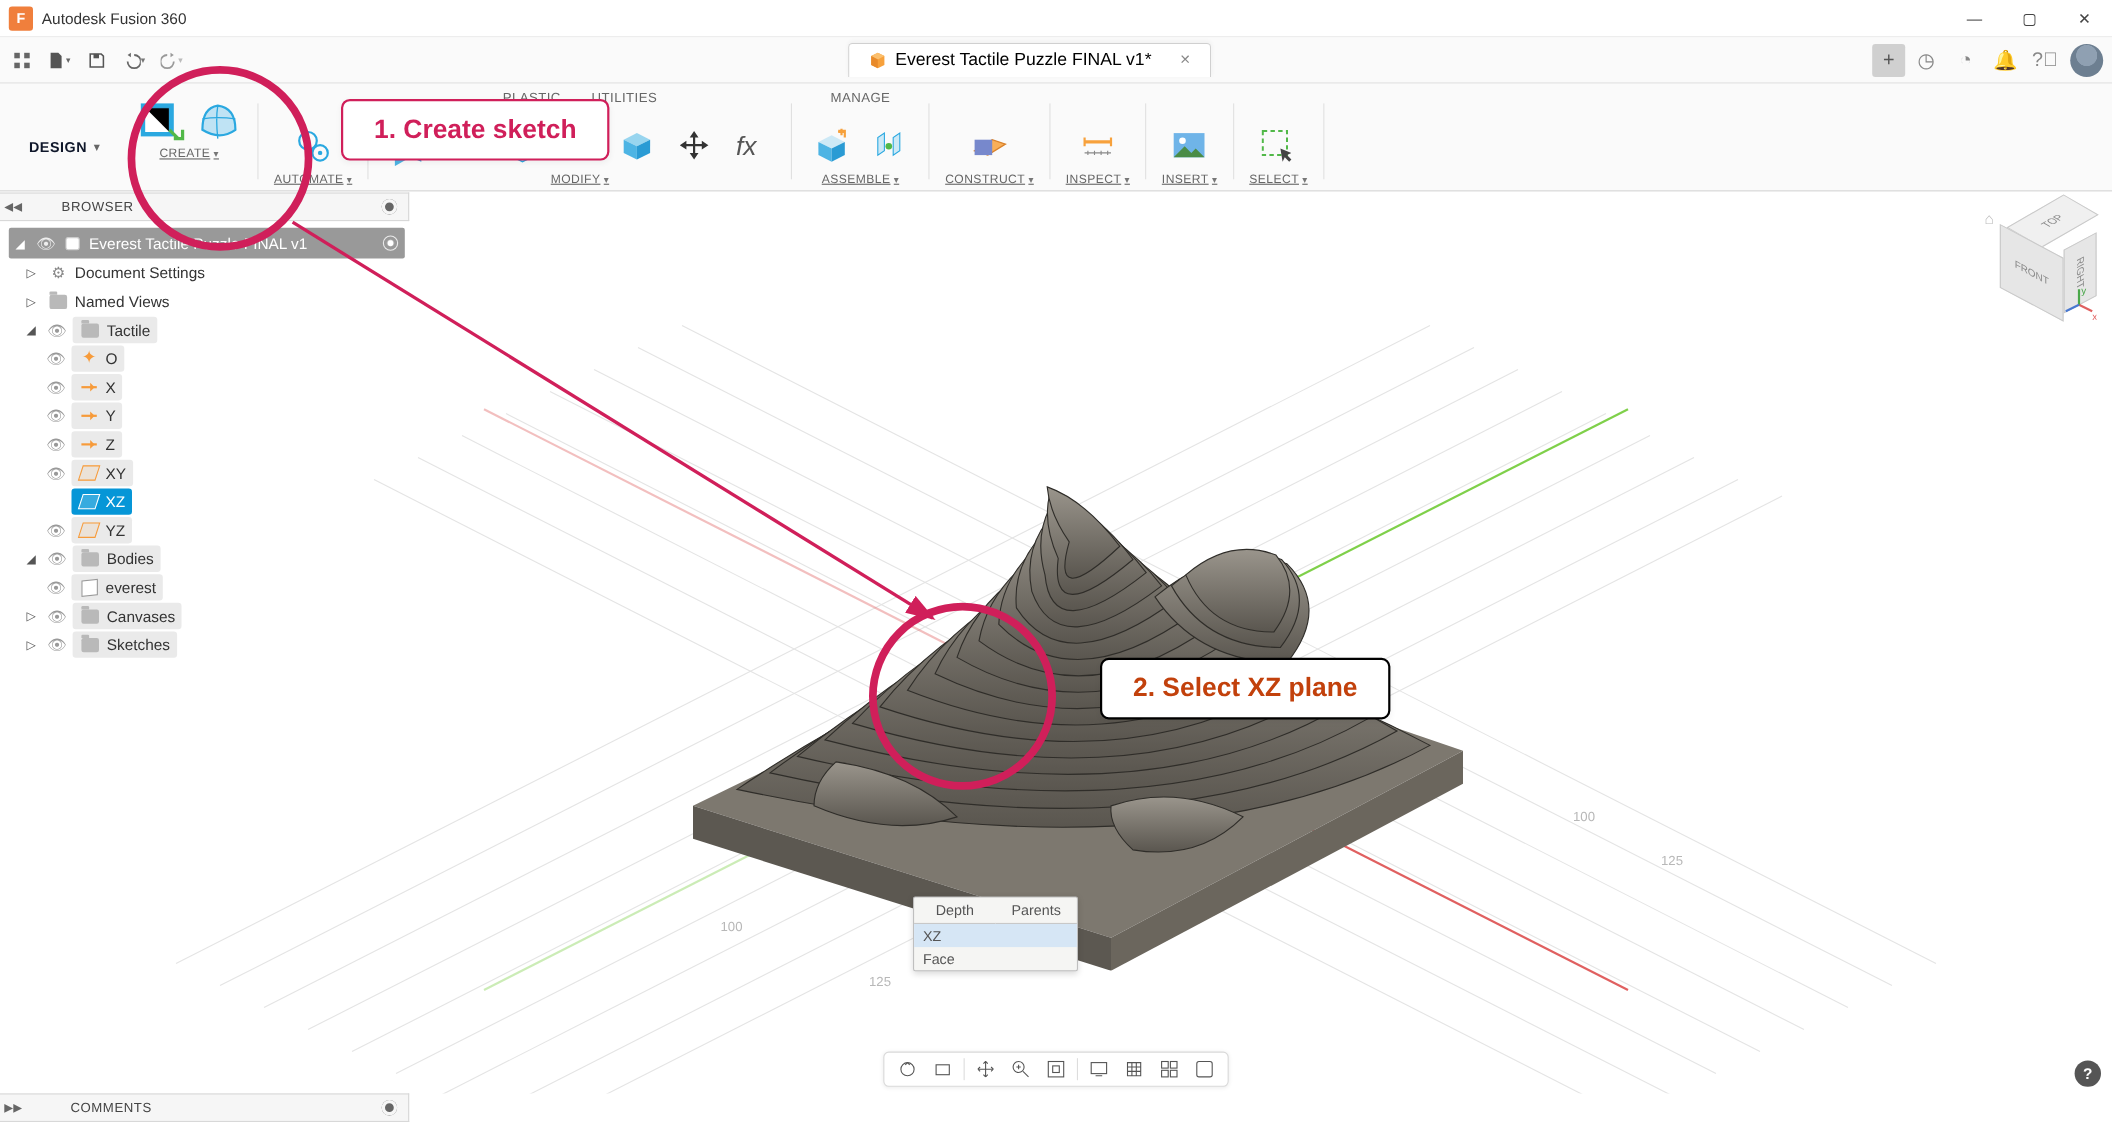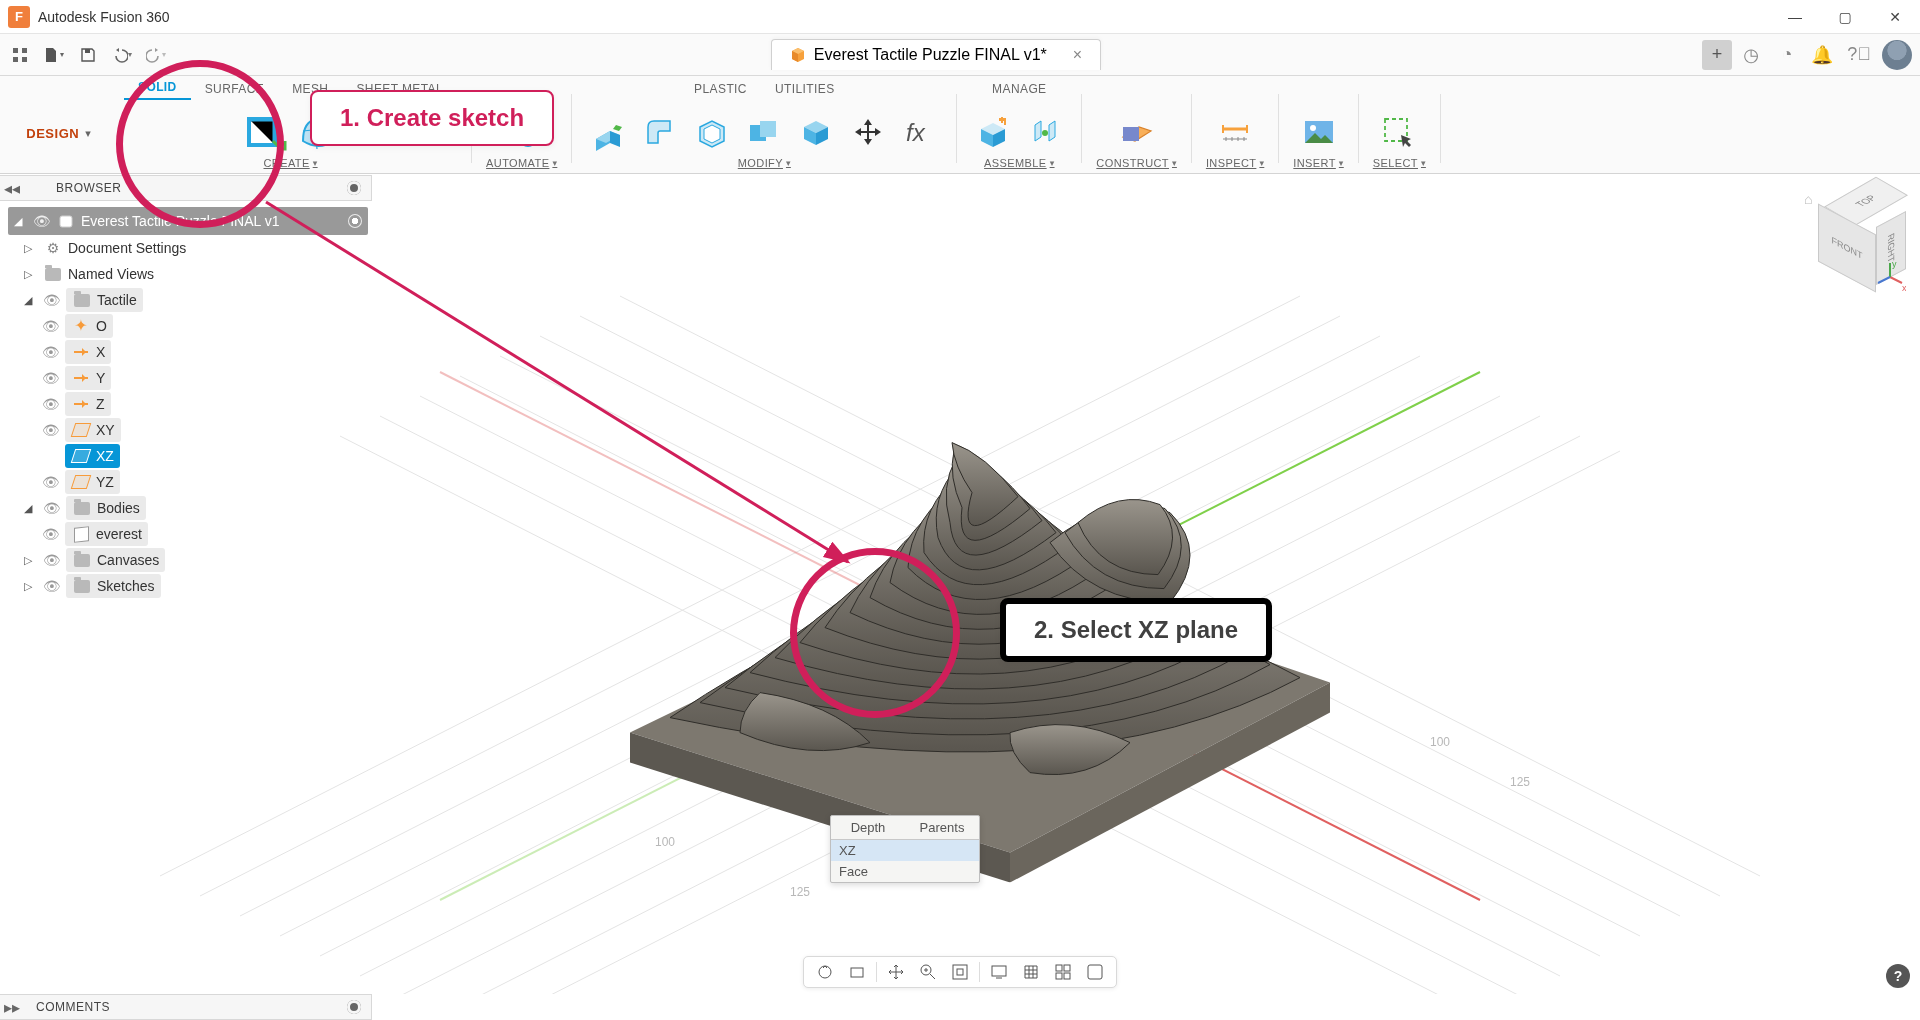--- a/index.html
+++ b/index.html
@@ -23,21 +23,21 @@
   .doctab .cube { width:16px; height:16px; }
   .doctab .tabx { margin-left:18px; color:#888; font-size:16px;}
   .right-icons { display:flex; align-items:center; gap:2px; margin-right:8px;}
   .right-icons .rbtn { width:34px; height:34px; color:#888; display:flex; align-items:center; justify-content:center; font-size:18px;}
   .right-icons .plus { background:#d0d0d0; color:#555; border-radius:3px; width:30px; height:30px;}
   .avatar { width:30px; height:30px; border-radius:50%; background:radial-gradient(circle at 50% 35%, #8fa0b2 0 38%, #6d7f91 40% 100%); margin-left:4px;}
 
   
   .ribbon { height:98px; background:#fafafa; border-bottom:1px solid #d4d4d4; display:flex; align-items:stretch; padding-left:4px;}
   .workspace { width:110px; display:flex; align-items:center; justify-content:center; border-right:1px solid transparent; padding-top:18px;}
-  .workspace span { font: 600 13px Arial; color:#c2410c; letter-spacing:.5px;}
+  .workspace span { font: 600 13px Arial; color:#0f172a; letter-spacing:.5px;}
   .workspace::after{content:"▾"; margin-left:6px; color:#666; font-size:11px;}
   .rgroup { display:flex; flex-direction:column; align-items:center; padding:0 10px; position:relative;}
   .rgroup .tabs { height:24px; display:flex; align-items:flex-end; gap:0;}
   .rgroup .tab { font: 12px Arial; color:#666; padding:4px 14px; letter-spacing:.4px;}
   .rgroup .tab.active { color:#0696d7; border-bottom:2px solid #0696d7; font-weight:600;}
   .rgroup .tools { display:flex; align-items:flex-end; gap:8px; height:56px; padding-top:4px;}
   .toolbtn { width:44px; height:44px; display:flex; align-items:center; justify-content:center; color:#0696d7; border-radius:4px;}
   .toolbtn svg { width:36px; height:36px; }
   .toolbtn.big svg { width:44px; height:44px; }
   .rgroup .glabel { font:11px Arial; color:#666; letter-spacing:.4px; padding:2px 0 4px; display:flex; align-items:center; gap:3px;text-decoration:underline;}
@@ -72,21 +72,21 @@
   .cube-ic { width:15px; height:15px; border:1px solid #999; background:#fff; transform:skewY(-6deg);}
   .radio-end { margin-left:auto; width:14px; height:14px; border-radius:50%; border:1px solid rgba(255,255,255,.8); background:radial-gradient(circle,#fff 0 35%,transparent 36%);}
   .gear-ic { color:#888;}
   .toprow { background:#999; color:#fff; height:28px; border-radius:2px; padding:0 6px;}
   .toprow .twist{color:#fff;}
   .toprow .eye{color:#eee;}
   .browser-body { max-width:372px; }
 
   
   .comments { position:absolute; left:0; bottom:0; height:26px; width:372px; background:#f6f6f6; border:1px solid #d8d8d8; border-left:none; display:flex; align-items:center;}
-  .comments .lbl{ font:12px Arial; color:#444; margin-left:12px; letter-spacing:.5px;}
+  .comments .lbl{ font:12px Arial; color:#444; margin-left:40px; letter-spacing:.5px;}
   .comments .dot { width:14px; height:14px; border-radius:50%; background:#666; margin-left:auto; margin-right:10px; box-shadow:inset 0 0 0 3px #f6f6f6;}
 
   
   .canvas { position:absolute; top:175px; left:0; right:0; bottom:26px; background:#fff; overflow:hidden;}
   .grid-floor { position:absolute; left:50%; top:50%; transform:translate(-50%,-45%); }
   .model { position:absolute; left:50%; top:50%; transform:translate(-50%,-52%); width:900px; height:620px; }
 
   .viewcube { position:absolute; top:20px; right:20px; width:92px; height:92px; }
   .viewcube .cube3d { width:70px; height:70px; margin:10px; position:relative; }
   .vc-face { position:absolute; width:58px; height:58px; background:#e6e6e6; border:1px solid #c9c9c9; display:flex; align-items:center; justify-content:center; font:9px Arial; color:#888;}
@@ -100,21 +100,21 @@
   .navbar { position:absolute; bottom:6px; left:50%; transform:translateX(-50%); display:flex; gap:2px; background:#fff; border:1px solid #d9d9d9; border-radius:5px; padding:2px 6px; box-shadow:0 1px 4px rgba(0,0,0,.08);}
   .navbar .nbtn { width:30px; height:26px; display:flex; align-items:center; justify-content:center; color:#555; font-size:15px;}
   .navbar .nbtn svg{width:18px;height:18px;}
   .navbar .sep{ width:1px; background:#ddd; margin:3px 2px;}
   .qmark { position:absolute; bottom:6px; right:10px; width:24px; height:24px; border-radius:50%; background:#555; color:#fff; display:flex; align-items:center; justify-content:center; font:700 14px Arial;}
 
   
   .anno-circle1 { position:absolute; top:60px; left:116px; width:168px; height:168px; border:7px solid #d01f5a; border-radius:50%; z-index:50;}
   .callout1 { position:absolute; top:90px; left:310px; background:#fff; border:2px solid #d01f5a; border-radius:8px; padding:12px 28px; font:700 24px Arial; color:#d01f5a; z-index:51; box-shadow:0 2px 6px rgba(0,0,0,.05);}
   .anno-circle2 { position:absolute; top:548px; left:790px; width:170px; height:170px; border:7px solid #d01f5a; border-radius:50%; z-index:40;}
-  .callout2 { position:absolute; top:598px; left:1000px; background:#fff; border:6px solid #000000; border-radius:8px; padding:12px 28px; font:700 24px Arial; color:#404040; z-index:41; box-shadow:0 2px 6px rgba(0,0,0,.05);}
+  .callout2 { position:absolute; top:598px; left:1000px; background:#fff; border:2px solid #000000; border-radius:8px; padding:12px 28px; font:700 24px Arial; color:#c2410c; z-index:41; box-shadow:0 2px 6px rgba(0,0,0,.05);}
   .anno-line { position:absolute; top:0; left:0; width:100%; height:100%; pointer-events:none; z-index:45;}
 
   
   .picktip { position:absolute; top:640px; left:830px; width:150px; background:#f5f5f3; border:1px solid #bfbfbf; border-radius:2px; box-shadow:0 2px 6px rgba(0,0,0,.15); z-index:42; font:13px Arial; color:#555;}
   .picktip .hdr { display:flex; }
   .picktip .hdr span { flex:1; text-align:center; padding:4px 0; border-bottom:1px solid #c8c8c8;}
   .picktip .row { padding:3px 8px; }
   .picktip .row.hl { background:#d6e6f5;}
 
   
@@ -189,26 +189,20 @@
     <div class="avatar"></div>
   </div>
 </div>
 
 <div class="ribbon">
   <div class="workspace">
       <span>DESIGN</span>
     </div>
 
   <div class="rgroup">
-    <div class="tabs">
-      <div class="tab active">SOLID</div>
-      <div class="tab">SURFACE</div>
-      <div class="tab">MESH</div>
-      <div class="tab">SHEET METAL</div>
-    </div>
     <div class="tools">
       <div class="toolbtn big">
         <svg viewBox="0 0 44 44">
             <rect x="4" y="6" width="30" height="30" fill="#2aa8e0"></rect>
             <rect x="8" y="10" width="22" height="22" fill="#fff"></rect>
             <path d="M8 10l22 0 0 22" stroke="#2aa8e0" stroke-width="1"></path>
             <path d="M30 30l8 8" stroke="#51b848" stroke-width="3"></path>
             <path d="M34 38l8 0 0-8" fill="none" stroke="#51b848" stroke-width="3"></path>
           </svg>
       </div>

